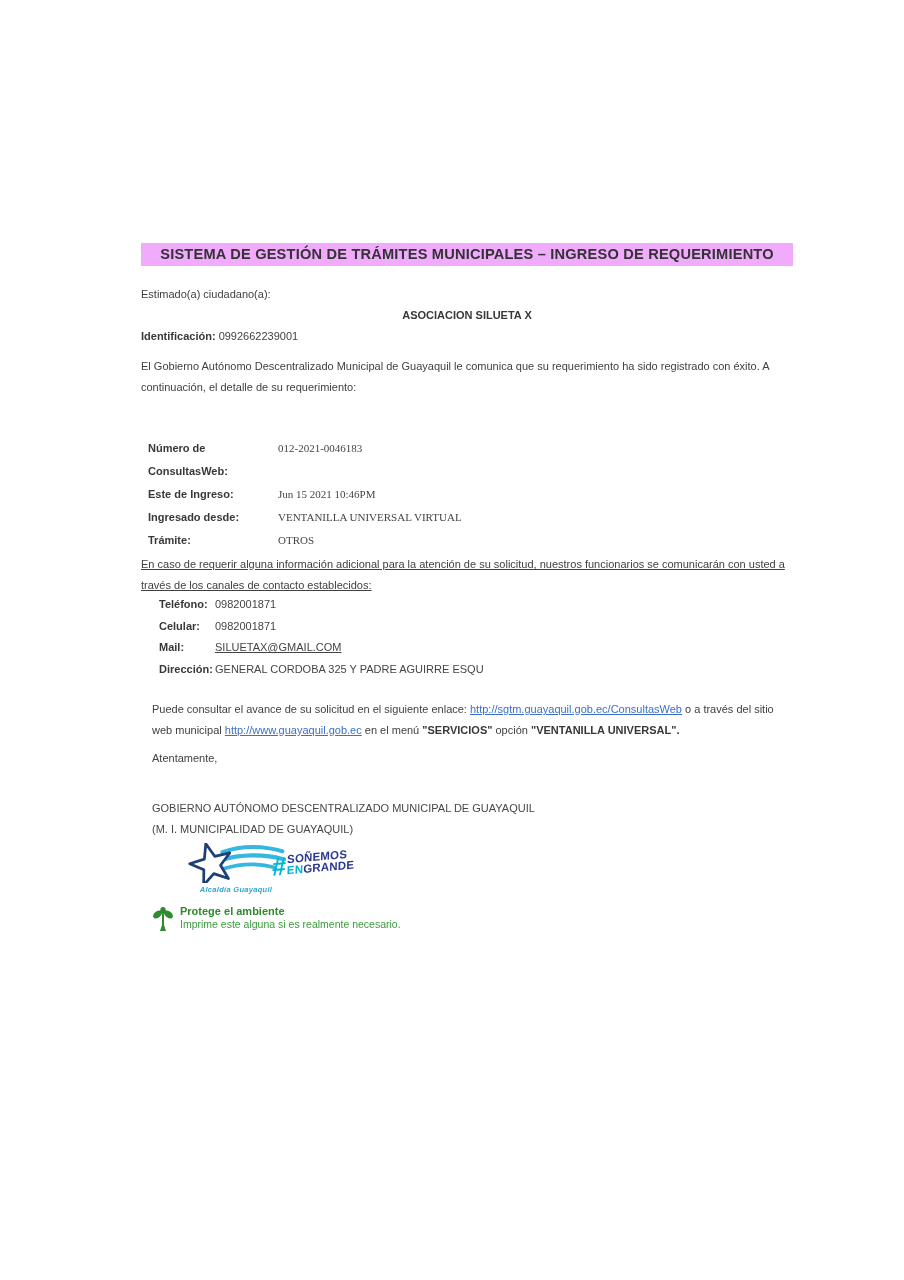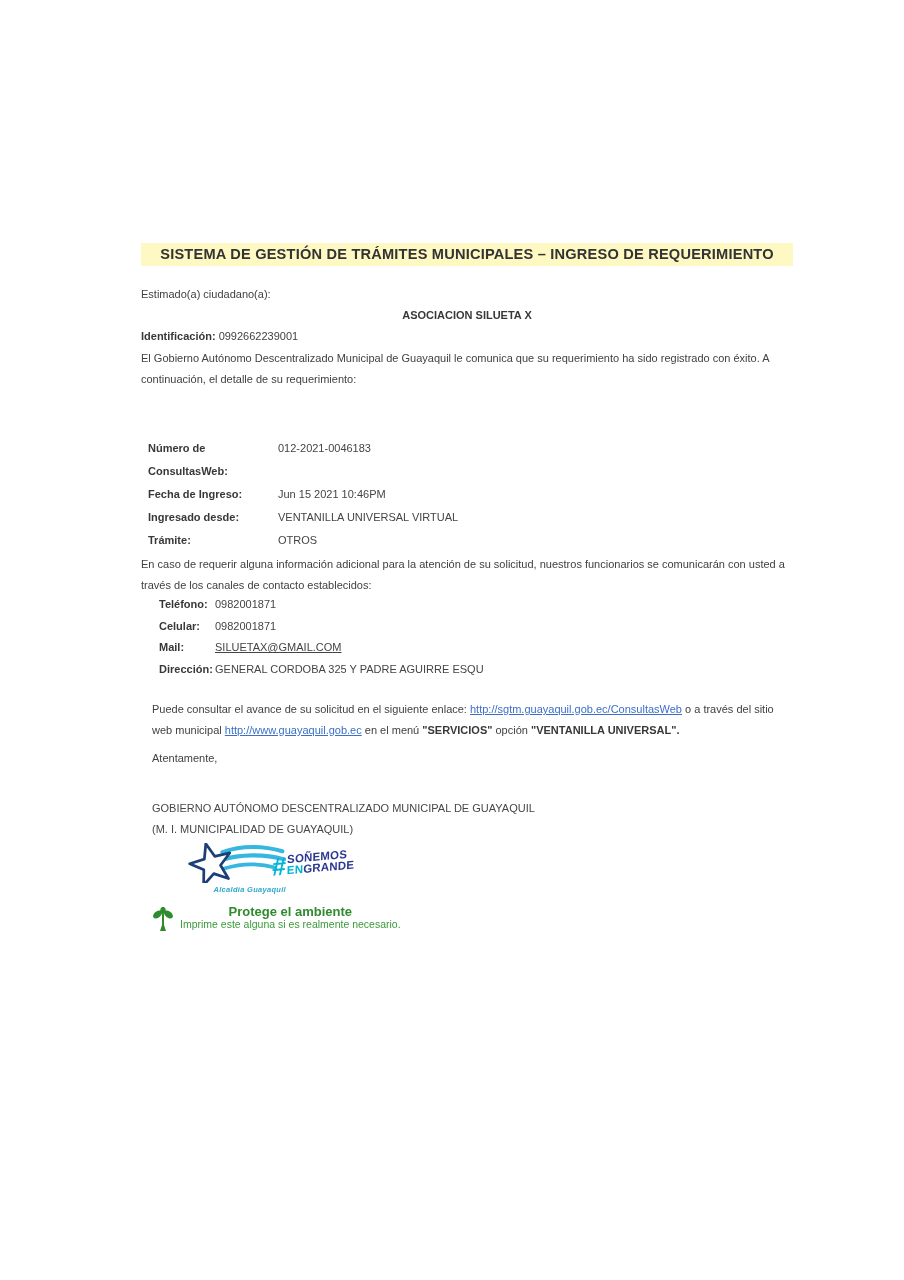--- a/index.html
+++ b/index.html
@@ -5,68 +5,68 @@
   * { margin:0; padding:0; box-sizing:border-box; }
   html,body { width:904px; height:1280px; background:#ffffff; overflow:hidden; }
   body { font-family:"Liberation Sans", sans-serif; color:#414141; position:relative; }
 
   .page { position:absolute; left:141px; top:0; width:652px; }
 
   .block { position:absolute; left:0; width:652px; }
 
   .title {
     top:243px; text-align:center; font-size:14.6px; font-weight:bold; color:#333;
-    letter-spacing:0.2px; background:#fef9c3; padding:3px 0 4px 0;
+    letter-spacing:0.2px; background:#f0abfc; padding:3px 0 4px 0;
   }
 
   .greeting { top:284px; font-size:11px; line-height:21px; }
   .greeting .name { font-weight:bold; color:#383838;text-align:center; }
   .greeting .id-label { font-weight:bold; color:#383838; }
 
-  .intro { top:348px; font-size:11px; line-height:21px; max-width:648px; }
+  .intro { top:356px; font-size:11px; line-height:21px; max-width:648px; }
 
   .details { top:437px; font-size:11px; }
   .details .row { display:flex; line-height:23px; padding-left:7px; }
   .details .label { width:130px; font-weight:bold; color:#383838; flex:none; }
-  .details .value { color:#444; }
+  .details .value { color:#444;font-family:Liberation Serif, serif; }
 
-  .contact-intro { top:554px; font-size:11px; line-height:21px; max-width:648px; }
+  .contact-intro { top:554px; font-size:11px; line-height:21px; max-width:648px;text-decoration:underline; }
 
   .contact { top:594px; font-size:11px; }
   .contact .row { display:flex; line-height:21.7px; padding-left:18px; }
   .contact .label { width:56px; font-weight:bold; color:#383838; flex:none; }
   .contact .value { color:#444; }
 
   a.link, .link { color:#3b6fc9; text-decoration:underline; cursor:pointer; }
 
   .consult { top:699px; font-size:11px; line-height:21px; padding-left:11px; max-width:648px; }
   .consult .b { font-weight:bold; color:#383838; }
 
   .auto-msg { top:749px; font-size:11px; line-height:19px; padding-left:11px; }
 
   .signature { top:798px; font-size:11px; line-height:21px; padding-left:11px; color:#474747; }
 
   .logos { top:841px; height:52px; }
   .alcaldia-logo { position:absolute; left:45px; top:2px; width:100px; text-align:center; }
   .alcaldia-caption {
     font-size:7.5px; font-weight:bold; font-style:italic; color:#2ea8cc;
-    margin-top:-2px; letter-spacing:0.3px;text-align:right;
+    margin-top:-2px; letter-spacing:0.3px;
   }
   .hashtag-logo {
     position:absolute; left:131px; top:10px; display:flex; align-items:center;
     transform:rotate(-5deg) skewX(-6deg);
   }
   .hashtag-logo .hash { color:#00b5d6; font-size:25px; font-weight:bold; line-height:24px; }
   .hashtag-lines { margin-left:1px; line-height:11px; font-weight:bold; font-size:11.5px; letter-spacing:0.2px; }
   .hashtag-lines .navy { color:#2b3990; }
   .hashtag-lines .cyan { color:#00b5d6; }
 
   .eco { top:905px; padding-left:11px; display:flex; align-items:flex-start; }
   .eco .leaf { flex:none; margin-right:6px; margin-top:2px; }
-  .eco-title { font-size:13px; font-weight:bold; color:#2e8b2e; line-height:13px;text-align:center; }
+  .eco-title { font-size:11px; font-weight:bold; color:#2e8b2e; line-height:13px; }
   .eco-sub { font-size:10.5px; color:#3a9a3a; line-height:13px; }
 </style>
 </head>
 <body>
 
 <div class="page">
 
   <div class="block title">SISTEMA DE GESTIÓN DE TRÁMITES MUNICIPALES – INGRESO DE REQUERIMIENTO</div>
 
   <div class="block greeting">
@@ -79,21 +79,21 @@
   </div>
 
   <div class="block intro">El Gobierno Autónomo Descentralizado Municipal de Guayaquil le comunica que su requerimiento ha sido registrado con éxito. A continuación, el detalle de su requerimiento:</div>
 
   <div class="block details">
     <div class="row">
       <span class="label">Número de ConsultasWeb:</span>
       <span class="value">012-2021-0046183</span>
     </div>
     <div class="row">
-      <span class="label">Fecha de Ingreso:</span>
+      <span class="label">Este de Ingreso:</span>
       <span class="value">Jun 15 2021 10:46PM</span>
     </div>
     <div class="row">
       <span class="label">Ingresado desde:</span>
       <span class="value">VENTANILLA UNIVERSAL VIRTUAL</span>
     </div>
     <div class="row">
       <span class="label">Trámite:</span>
       <span class="value">OTROS</span>
     </div>

